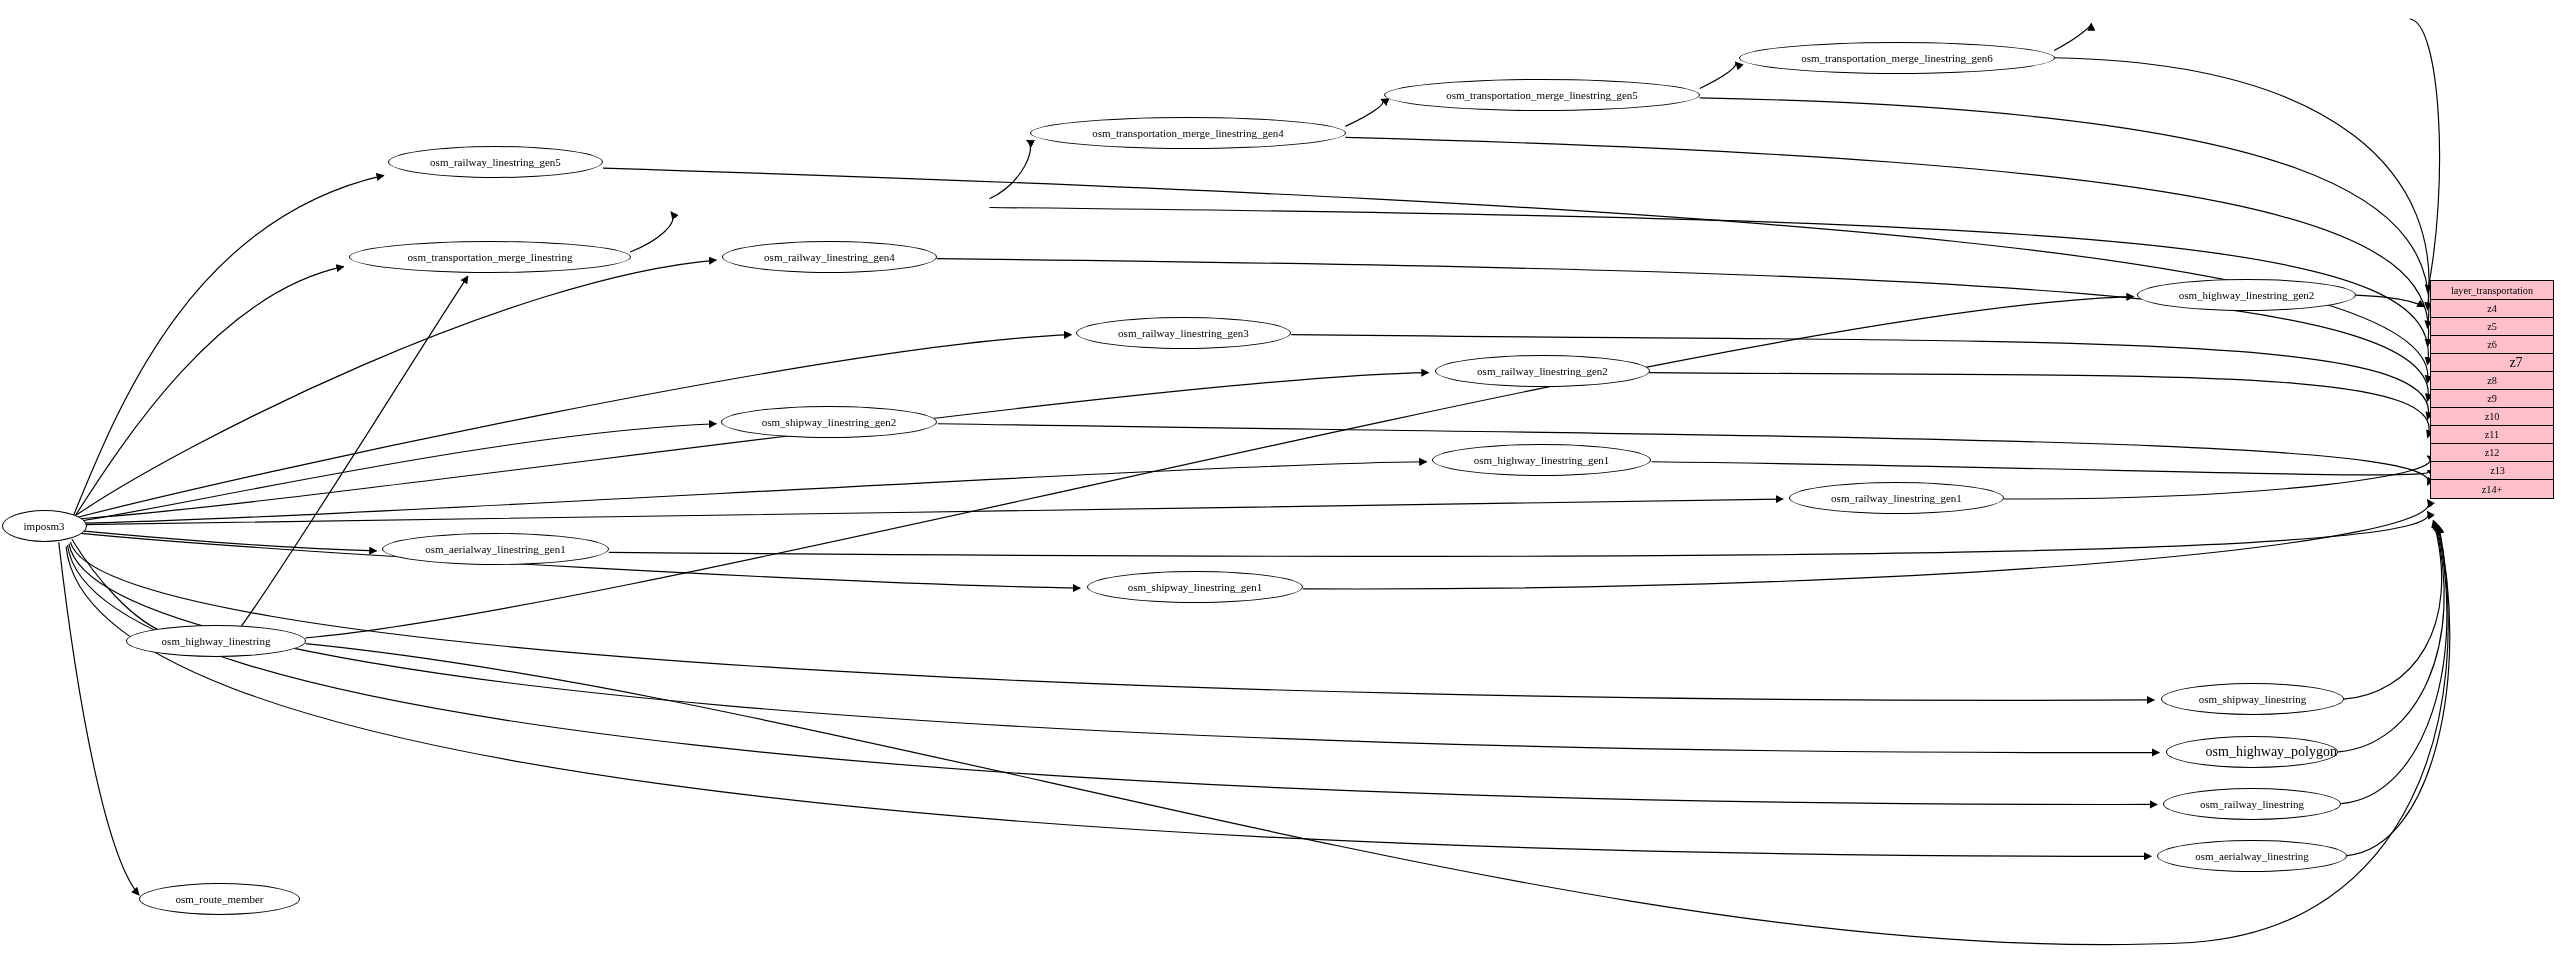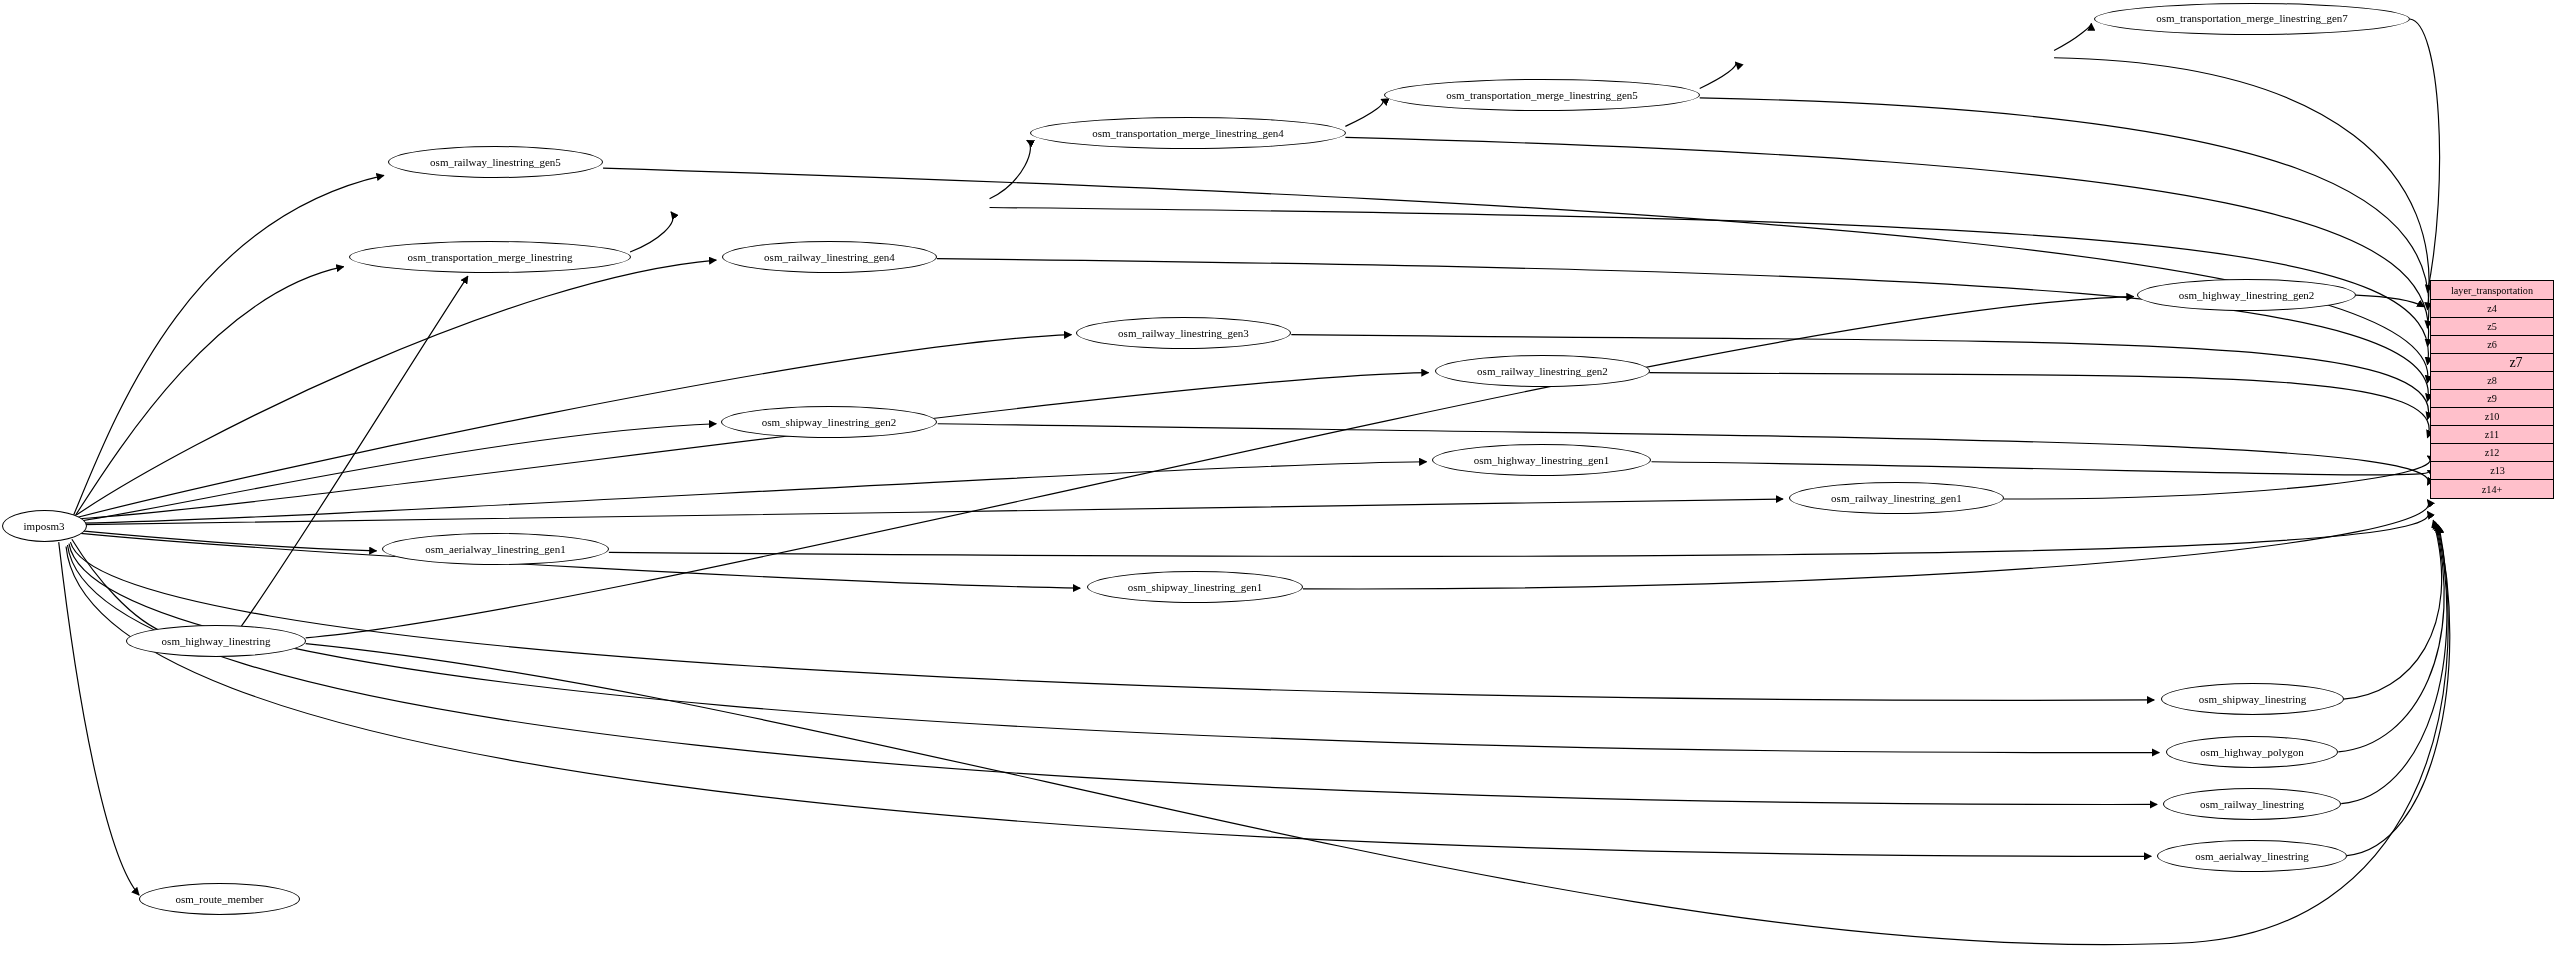--- a/index.html
+++ b/index.html
@@ -122,22 +122,22 @@
       <path d="M 3204,1100 C 3320,1090 3378,900 3334,716"></path>
       <path d="M 3212,1171 C 3330,1160 3382,920 3336,718"></path>
       <path d="M 418,881 C 1200,960 2200,1330 3000,1290 C 3300,1270 3386,980 3338,720"></path>
     </g>
   </svg>
 
   <div class="node" style="left:1.5px;top:510px;width:85px;height:32px;font-size:11px;">
     <span>imposm3</span>
   </div>
 
-  <div class="node" style="left:2094px;top:2.9px;width:316px;height:32px;font-size:11px;">
-    <span>osm_transportation_merge_linestring_gen7</span>
+  <div class="node" style="left:1739px;top:42px;width:316px;height:32px;font-size:11px;">
+    <span>osm_transportation_merge_linestring_gen6</span>
   </div>
   <div class="node" style="left:1384px;top:79px;width:316px;height:32px;font-size:11px;">
     <span>osm_transportation_merge_linestring_gen5</span>
   </div>
   <div class="node" style="left:1030px;top:117px;width:316px;height:32px;font-size:11px;text-align:right;">
     <span>osm_transportation_merge_linestring_gen4</span>
   </div>
   <div class="node" style="left:388px;top:146px;width:215px;height:32px;font-size:11px;">
     <span>osm_railway_linestring_gen5</span>
   </div>
@@ -170,21 +170,21 @@
   </div>
   <div class="node" style="left:1087px;top:571px;width:216px;height:32px;font-size:11px;">
     <span>osm_shipway_linestring_gen1</span>
   </div>
   <div class="node" style="left:126px;top:625px;width:180px;height:32px;font-size:11px;">
     <span>osm_highway_linestring</span>
   </div>
   <div class="node" style="left:2161px;top:683px;width:183px;height:32px;font-size:11px;">
     <span>osm_shipway_linestring</span>
   </div>
-  <div class="node" style="left:2166px;top:736px;width:172px;height:32px;font-size:11px;">
+  <div class="node" style="left:2166px;top:736px;width:172px;height:32px;font-size:14px;justify-content:flex-end;">
     <span>osm_highway_polygon</span>
   </div>
   <div class="node" style="left:2163px;top:788px;width:178px;height:32px;font-size:11px;">
     <span>osm_railway_linestring</span>
   </div>
   <div class="node" style="left:2157px;top:840px;width:190px;height:32px;font-size:11px;">
     <span>osm_aerialway_linestring</span>
   </div>
   <div class="node" style="left:139px;top:883px;width:161px;height:32px;font-size:11px;">
     <span>osm_route_member</span>

